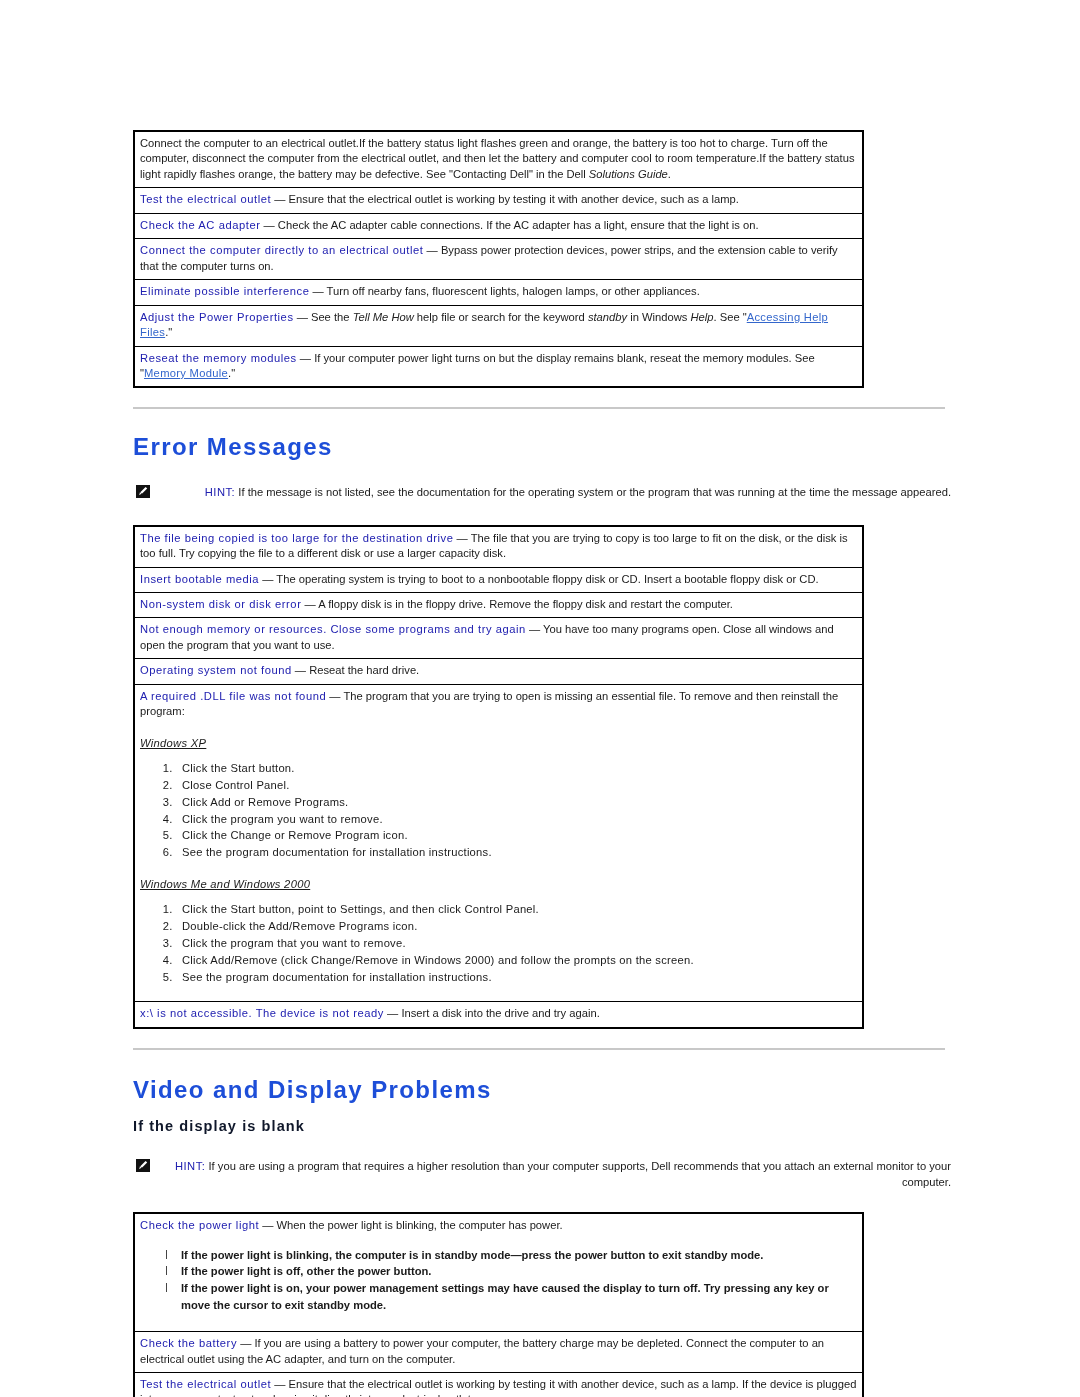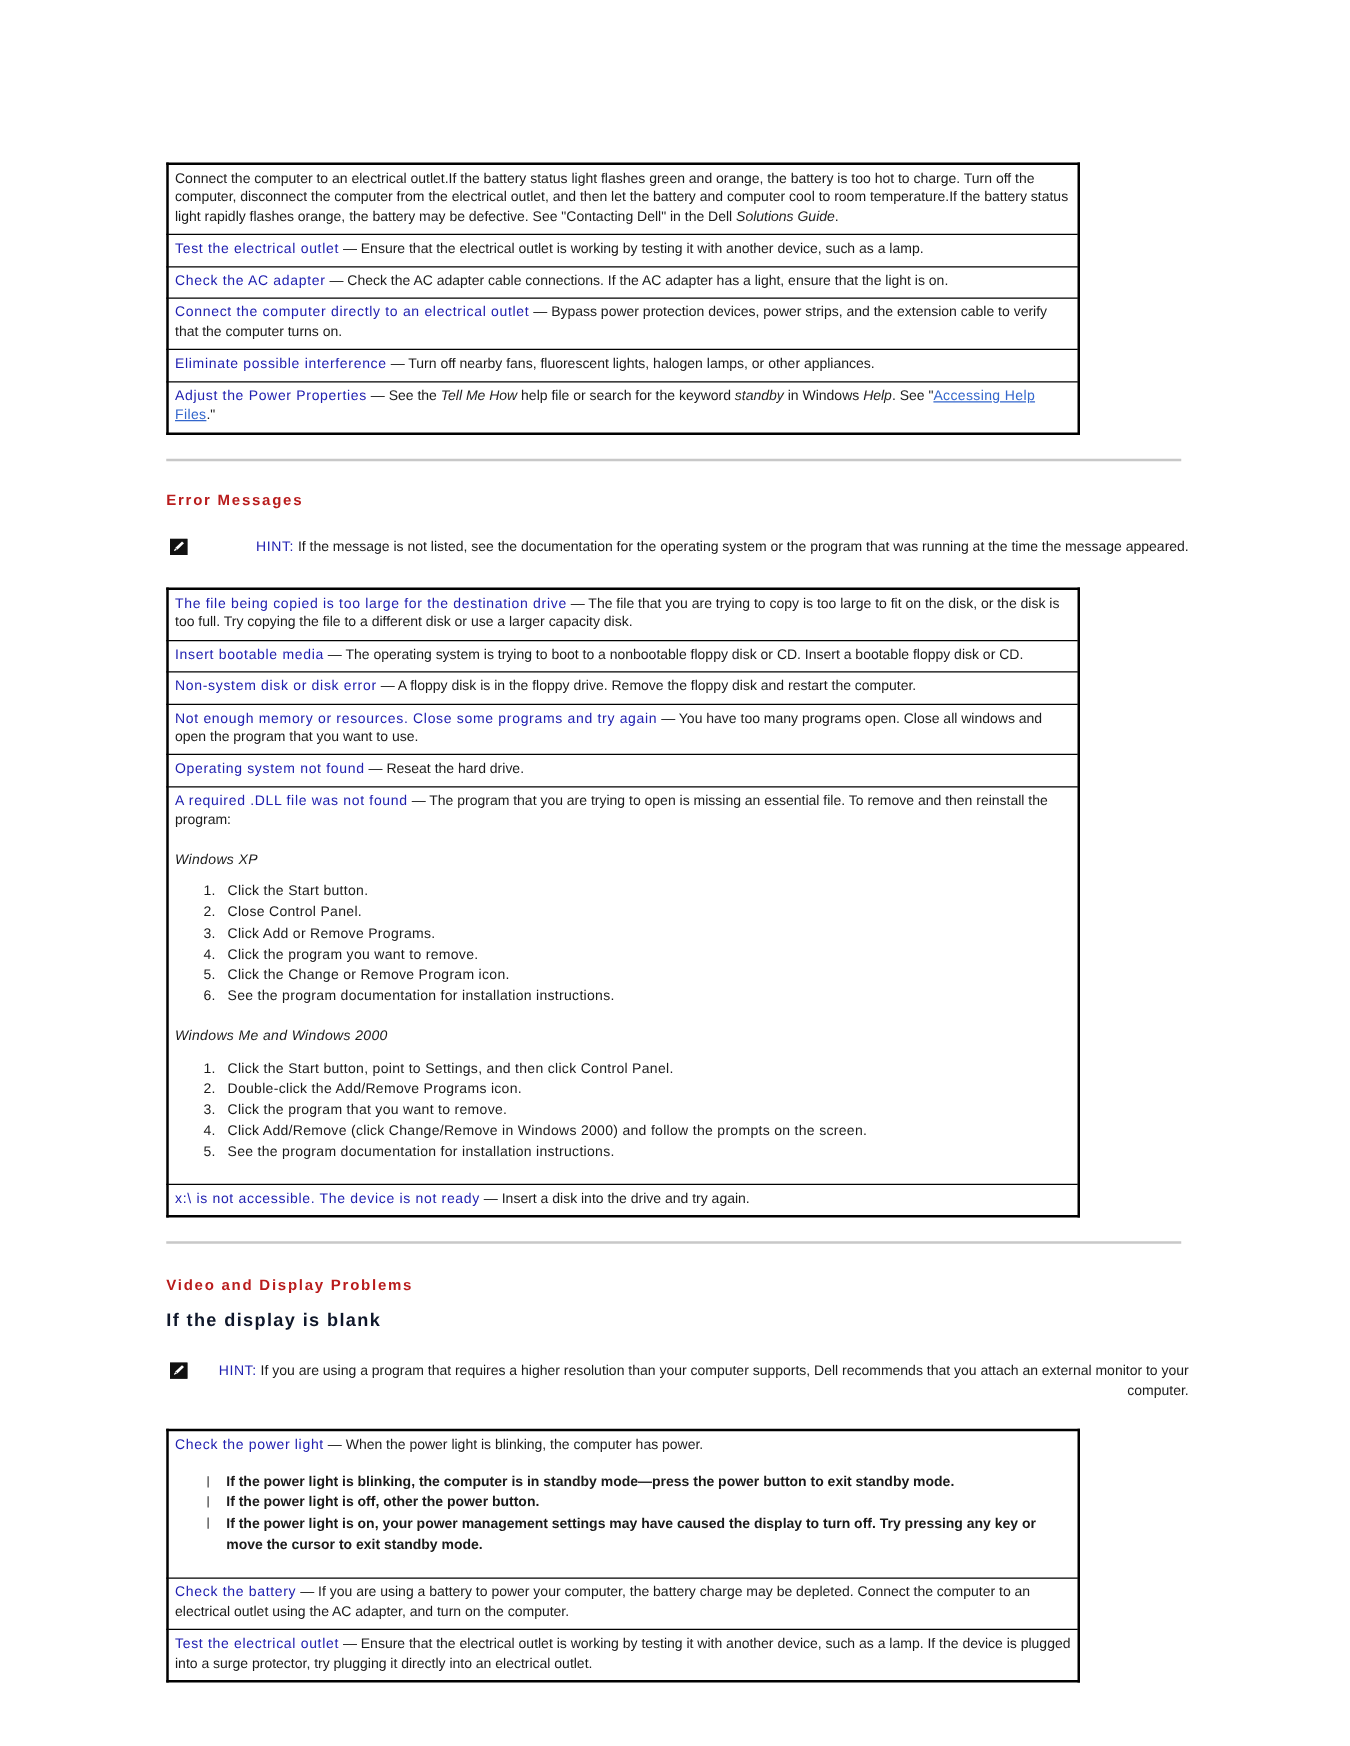--- a/index.html
+++ b/index.html
@@ -51,22 +51,22 @@
   .body-txt { color: #1a1a1a; }
   .ital { font-style: italic; }
   a.link, .link {
     color: #3366cc;
     text-decoration: underline;
     letter-spacing: 0.3px;
   }
 
   
   h1.sect {
-    font-size: 12px;
-    color: #b91c1c;
+    font-size: 24px;
+    color: #1d4ed8;
     font-weight: bold;
     letter-spacing: 1.4px;
     margin: 0;
     padding: 0;
   }
   h2.subsect {
     font-size: 14.5px;
     color: #0f172a;
     font-weight: bold;
     letter-spacing: 1.1px;
@@ -114,20 +114,21 @@
     font-size: 11.2px;
     line-height: 1.5;
     color: #1a1a1a;
   }
   ol.steps li { padding-left: 6px; letter-spacing: 0.25px;}
   .oshdr {
     font-style: italic;
     font-size: 11.2px;
     color: #1a1a1a;
     letter-spacing: 0.3px;
+    text-decoration: underline;
   }
   .spacer-sm { height: 11px; }
   .spacer-md { height: 16px; }
 
   
   ul.barlist {
     list-style: none;
     margin: 13px 0 2px 0;
     padding: 0 0 0 24px;
     font-size: 11.2px;
@@ -179,20 +180,25 @@
         </td>
       </tr>
       <tr>
         <td>
           <span class="term">Eliminate possible interference</span><span class="body-txt"> — Turn off nearby fans, fluorescent lights, halogen lamps, or other appliances.</span>
         </td>
       </tr>
       <tr>
         <td>
           <span class="term">Adjust the Power Properties</span><span class="body-txt"> — See the </span><span class="ital">Tell Me How</span><span class="body-txt"> help file or search for the keyword </span><span class="ital">standby</span><span class="body-txt"> in Windows </span><span class="ital">Help</span><span class="body-txt">. See "</span><a href="#" class="link">Accessing Help Files</a><span class="body-txt">."</span>
+        </td>
+      </tr>
+      <tr>
+        <td>
+          <span class="term">Reseat the memory modules</span><span class="body-txt"> — If your computer power light turns on but the display remains blank, reseat the memory modules. See "</span><a href="#" class="link">Memory Module</a><span class="body-txt">."</span>
         </td>
       </tr>
     </tbody>
       </table>
 
     <div style="height:19px;"></div>
     <hr class="rule">
     <div style="height:24px;"></div>
     <h1 class="sect">Error Messages</h1>
     <div style="height:23px;"></div>

